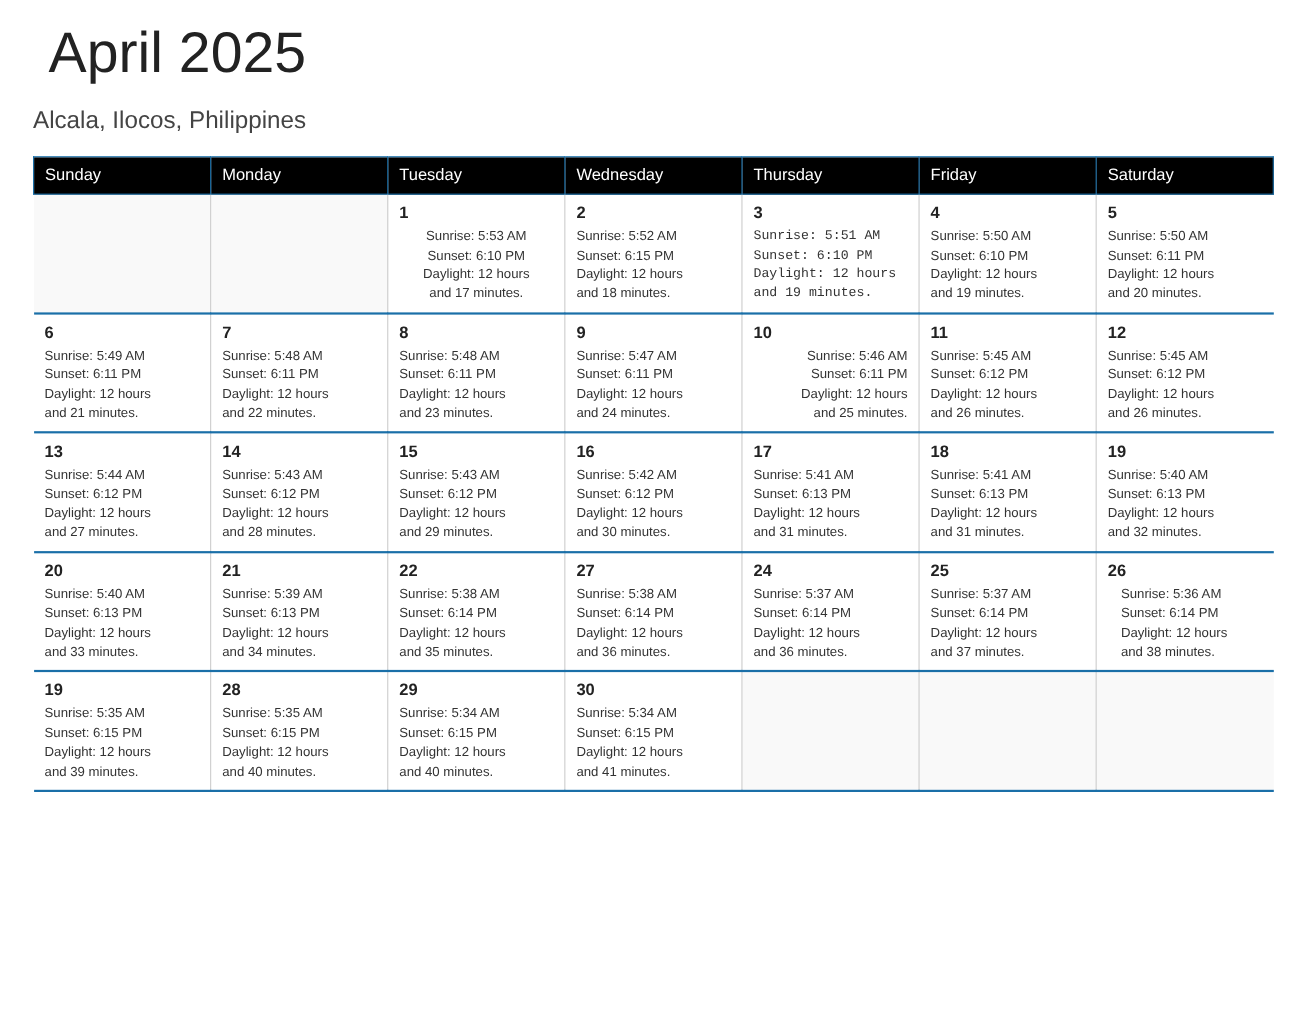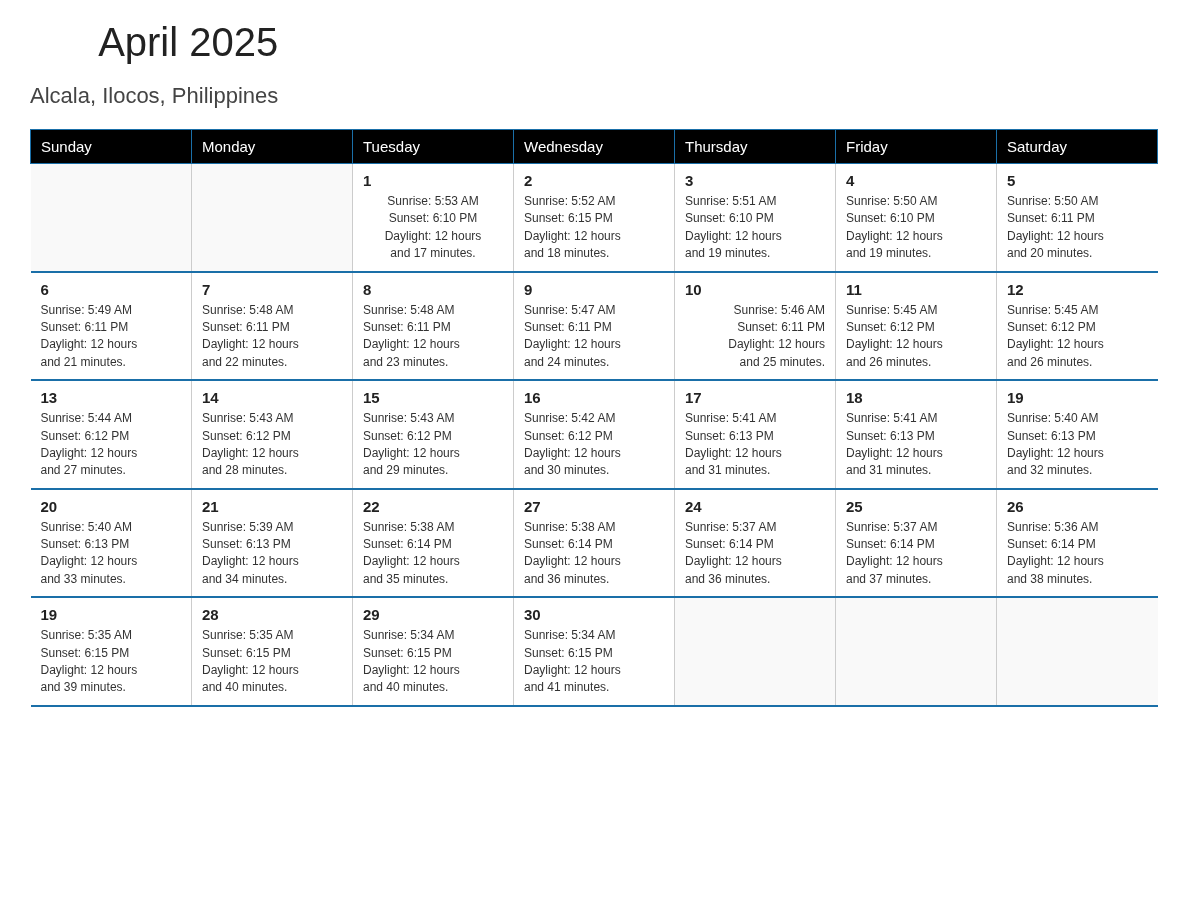--- a/index.html
+++ b/index.html
@@ -33,21 +33,21 @@
       font-weight: bold;
       color: #1a6fa8;
       line-height: 1;
       display: flex;
       align-items: center;
     }
     .title-block {
       text-align: right;
     }
     .month-year {
-      font-size: 40px;
+      font-size: 52px;
       font-weight: normal;
       color: #222;
       line-height: 1.1;
     }
     .location {
       font-size: 22px;
       color: #444;
       margin-top: 19px;
     }
     table {
@@ -131,21 +131,21 @@
         </td>
         <td>
           <span class="day-num">2</span>
           <div class="day-info" style="white-space: pre-line;">Sunrise: 5:52 AM
 Sunset: 6:15 PM
 Daylight: 12 hours
 and 18 minutes.</div>
         </td>
         <td>
           <span class="day-num">3</span>
-          <div class="day-info" style="white-space: pre-line;">Sunrise: 5:51 AM
+          <div class="day-info" style="white-space: pre-line; font-family: Liberation Mono, monospace;">Sunrise: 5:51 AM
 Sunset: 6:10 PM
 Daylight: 12 hours
 and 19 minutes.</div>
         </td>
         <td>
           <span class="day-num">4</span>
           <div class="day-info" style="white-space: pre-line;">Sunrise: 5:50 AM
 Sunset: 6:10 PM
 Daylight: 12 hours
 and 19 minutes.</div>
@@ -298,21 +298,21 @@
         </td>
         <td>
           <span class="day-num">25</span>
           <div class="day-info" style="white-space: pre-line;">Sunrise: 5:37 AM
 Sunset: 6:14 PM
 Daylight: 12 hours
 and 37 minutes.</div>
         </td>
         <td>
           <span class="day-num">26</span>
-          <div class="day-info" style="white-space: pre-line;">Sunrise: 5:36 AM
+          <div class="day-info" style="white-space: pre-line; margin-left: 12px;">Sunrise: 5:36 AM
 Sunset: 6:14 PM
 Daylight: 12 hours
 and 38 minutes.</div>
         </td>
       </tr>
       <tr>
         <td>
           <span class="day-num">19</span>
           <div class="day-info" style="white-space: pre-line;">Sunrise: 5:35 AM
 Sunset: 6:15 PM

